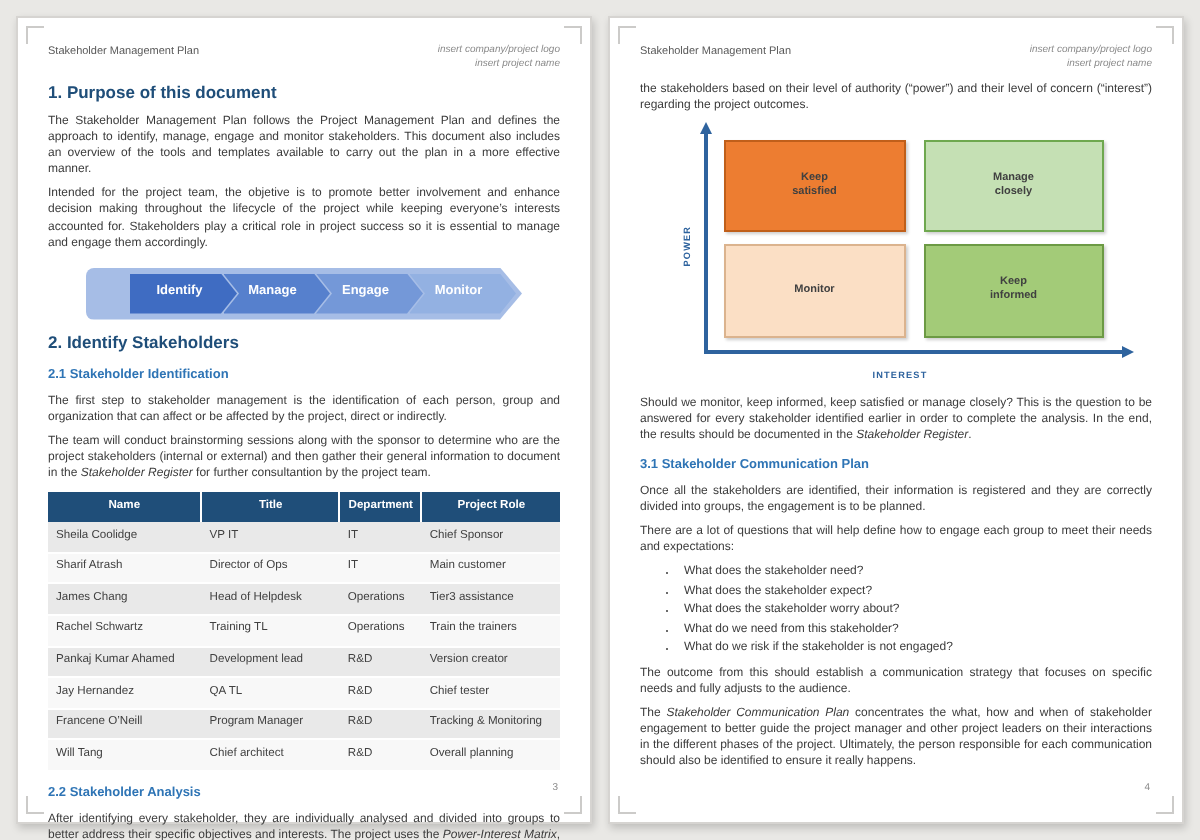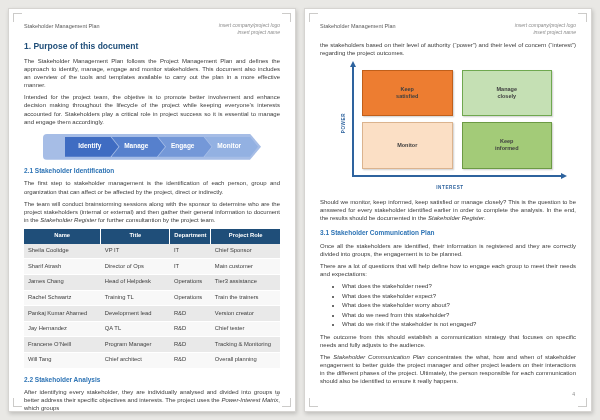--- a/index.html
+++ b/index.html
@@ -111,20 +111,21 @@
   <p>Intended for the project team, the objetive is to promote better involvement and enhance decision making throughout the lifecycle of the project while keeping everyone’s interests accounted for. Stakeholders play a critical role in project success so it is essential to manage and engage them accordingly.</p>
 
   <div class="process-band">
 
   <div class="chev chev0">Identify</div>
       <div class="chev chev1">Manage</div>
       <div class="chev chev2">Engage</div>
       <div class="chev chev3">Monitor</div>
     </div>
 
+  <h1>2. Identify Stakeholders</h1>
   <h2>2.1 Stakeholder Identification</h2>
   <p>The first step to stakeholder management is the identification of each person, group and organization that can affect or be affected by the project, direct or indirectly.</p>
   <p><span>The team will conduct brainstorming sessions along with the sponsor to determine who are the project stakeholders (internal or external) and then gather their general information to document in the </span><i>Stakeholder Register</i><span> for further consultantion by the project team.</span></p>
 
   <table>
     <colgroup>
         <col class="c1">
         <col class="c2">
         <col class="c3">
         <col class="c4">

